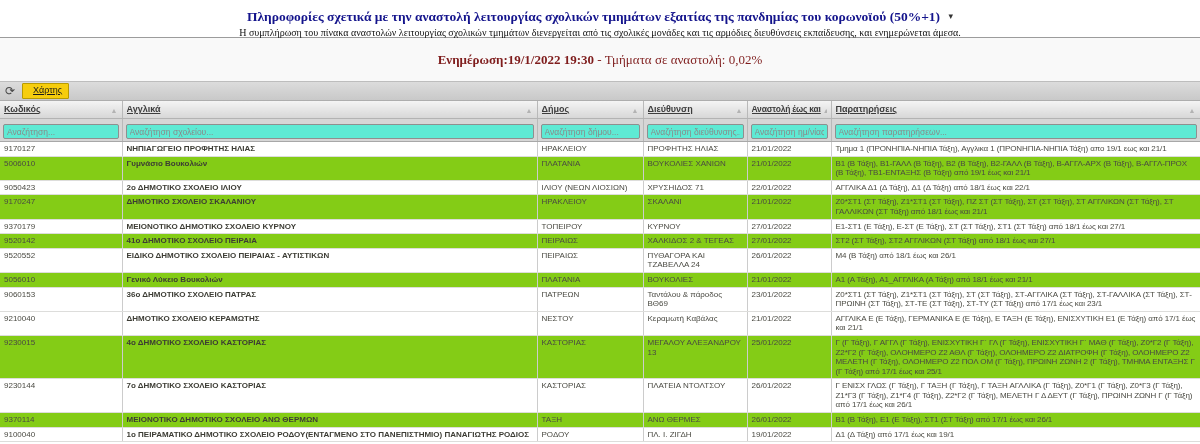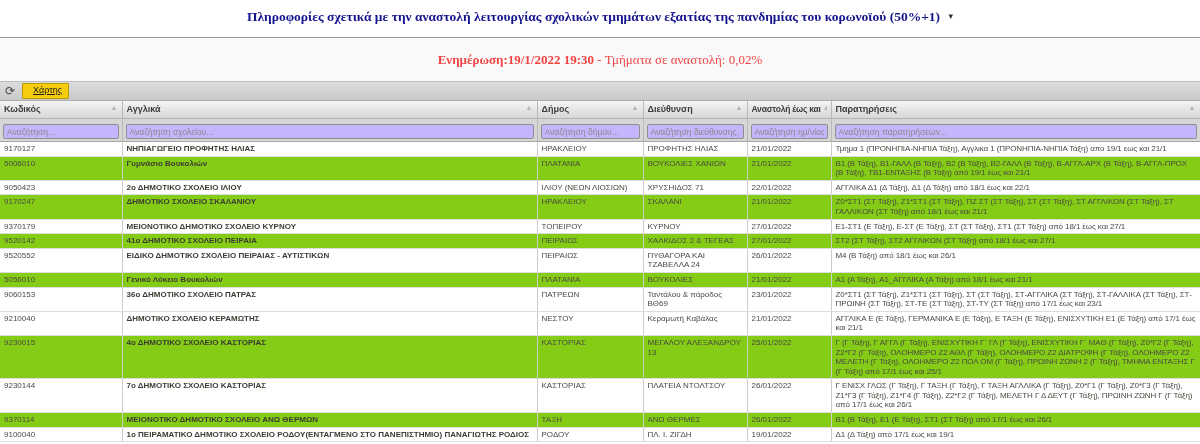--- a/index.html
+++ b/index.html
@@ -9,48 +9,48 @@
   
   .title-block { text-align:center; padding-top:7px; height:37px; background:#fff; }
   .page-title { font-family:"Liberation Serif", serif; font-size:13.5px; font-weight:bold;
                 color:#14148c; display:inline; }
   .title-caret { font-size:9px; color:#333; margin-left:4px; vertical-align:2px; cursor:pointer; }
   .page-subtitle { font-family:"Liberation Serif", serif; font-size:10px; color:#101010; margin-top:2px; }
 
   
   .update-band { height:44px; background:#f9f9f9; border-top:1px solid #9c9c9c;
                  display:flex; align-items:center; justify-content:center;
-                 font-family:"Liberation Serif", serif; font-size:13px; color:#ef4444; }
+                 font-family:"Liberation Serif", serif; font-size:13px; color:#7f1d1d; }
   .update-band b { font-weight:bold; }
 
   
   .toolbar { height:20px; background:linear-gradient(#dcdcdc,#c9c9c9); border-top:1px solid #bdbdbd;
              border-bottom:1px solid #adadad; display:flex; align-items:center; padding:0 2px; }
   .refresh-btn { width:16px; height:15px; display:flex; align-items:center; justify-content:center;
                  font-size:12px; color:#4a4a4a; cursor:pointer; }
   .map-btn { margin-left:4px; background:#f6cd0d; border:1px solid #b89b00; border-radius:1px;
              font-size:9px; color:#1a1a1a; text-decoration:underline; padding:1px 6px 2px 10px;
              line-height:11px; cursor:pointer; }
 
   
   table { width:1200px; table-layout:fixed; border-collapse:collapse; }
   col.c1{width:122px;} col.c2{width:415px;} col.c3{width:106px;}
   col.c4{width:104px;} col.c5{width:84px;}  col.c6{width:369px;}
 
   thead th { background:linear-gradient(#f4f4f4,#d7d7d7); border-right:1px solid #b9b9b9;
              border-bottom:1px solid #b3b3b3; padding:2px 4px; height:17px;
              font-size:9px; font-weight:bold; color:#3d3d3d; text-align:left; }
-  .hflex { display:flex; justify-content:space-between; align-items:flex-start; white-space:nowrap; overflow:hidden; }
+  .hflex { display:flex; justify-content:space-between; align-items:flex-end; white-space:nowrap; overflow:hidden;text-decoration:underline; }
   .sort-icon { font-size:7px; color:#b3b3b3; margin-left:2px; }
   thead th.th5 { font-size:8.5px; letter-spacing:-0.2px; }
 
   thead td.filter-cell { background:#d6d6d6; border-right:1px solid #b9b9b9;
                          border-bottom:1px solid #a8a8a8; padding:2px 3px; height:20px; }
   .filter-input { width:100%; height:15px; border:1px solid #8f8f8f; border-radius:2px;
-                  background:#c4b5fd; font-family:"Liberation Sans",sans-serif; font-size:8.5px;
+                  background:#5eead4; font-family:"Liberation Sans",sans-serif; font-size:8.5px;
                   color:#555; padding:1px 3px; }
   .filter-input::placeholder { color:#8a8a8a; }
 
   tbody td { vertical-align:top; font-size:8px; line-height:1.2; color:#4a4a42;
              padding:2px 4px 2px 4px; border-right:1px solid #cccccc;
              border-bottom:1px solid #dddddb; background-clip:padding-box; }
   tbody tr { background:#fff; }
   tbody tr.alt { background:#84cc16; }
   td.cell-code, td.cell-muni, td.cell-date { white-space:nowrap; overflow:hidden; }
   td.cell-name { font-weight:bold; color:#3c3c34; white-space:nowrap; overflow:hidden; }
@@ -58,20 +58,21 @@
   tbody { border-bottom:1px solid #8b8b8b; }
 </style>
 </head>
 <body>
 
 <div class="title-block">
   <div>
     <span class="page-title">Πληροφορίες σχετικά με την αναστολή λειτουργίας σχολικών τμημάτων εξαιτίας της πανδημίας του κορωνοϊού (50%+1)</span>
     <span class="title-caret">▾</span>
   </div>
+  <div class="page-subtitle">Η συμπλήρωση του πίνακα αναστολών λειτουργίας σχολικών τμημάτων διενεργείται από τις σχολικές μονάδες και τις αρμόδιες διευθύνσεις εκπαίδευσης, και ενημερώνεται άμεσα.</div>
 </div>
 
 <div class="update-band">
   <span>
     <b>Ενημέρωση:19/1/2022 19:30</b><span> - Τμήματα σε αναστολή: 0,02%</span>
   </span>
 </div>
 
 <div class="toolbar">
   <span class="refresh-btn">⟳</span>

